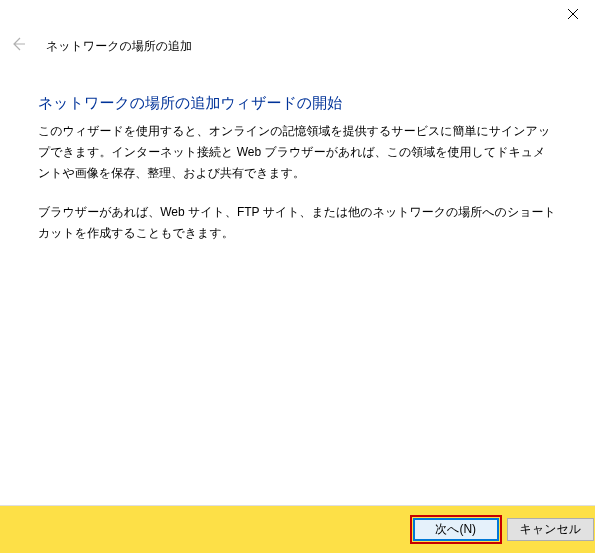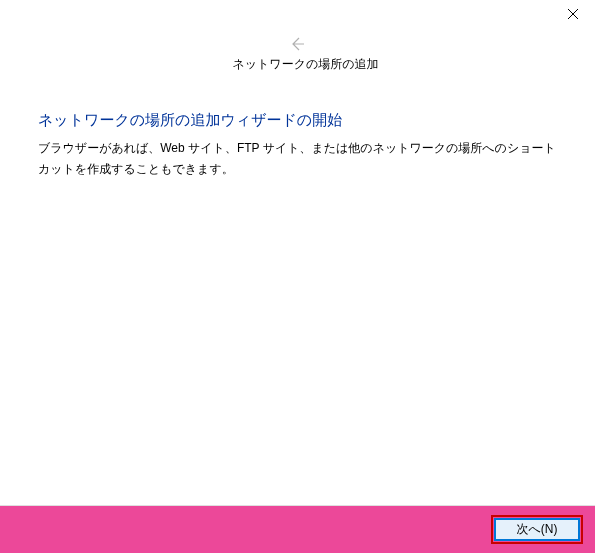--- a/index.html
+++ b/index.html
@@ -29,22 +29,21 @@
       justify-content: center;
       cursor: pointer;
     }
     .close-btn svg {
       width: 10px;
       height: 10px;
     }
     .header {
       display: flex;
       align-items: center;
-      padding: 4px 0 8px 16px;
-      flex-direction: column;
+      padding: 4px 0 8px 8px;
     }
     .back-arrow {
       width: 20px;
       height: 20px;
       display: flex;
       align-items: center;
       justify-content: center;
       margin-right: 18px;
       color: #b0b0b0;
     }
@@ -70,26 +69,26 @@
       color: #000000;
       line-height: 1.75;
       margin-bottom: 18px;
     }
     .footer {
       position: absolute;
       bottom: 0;
       left: 0;
       right: 0;
       height: 48px;
-      background: #ec4899;
+      background: #fde047;
       border-top: 1px solid #dfdfdf;
       display: flex;
       align-items: center;
       justify-content: flex-end;
-      padding-right: 15px;
+      padding-right: 1px;
       gap: 8px;
     }
     .btn {
       min-width: 86px;
       height: 23px;
       font-size: 12px;
       font-family: inherit;
       background: #e1e1e1;
       border: 1px solid #adadad;
       cursor: pointer;
@@ -122,18 +121,20 @@
       <svg viewBox="0 0 16 16">
           <path d="M10,2 L4,8 L10,14 M4,8 L15,8" stroke="#b0b0b0" stroke-width="1.2" fill="none"></path>
         </svg>
     </span>
   </div>
   <div class="window-title">ネットワークの場所の追加</div>
 </div>
 
 <div class="content">
   <h1 class="wizard-heading">ネットワークの場所の追加ウィザードの開始</h1>
+  <p class="wizard-text">このウィザードを使用すると、オンラインの記憶領域を提供するサービスに簡単にサインアップできます。インターネット接続と Web ブラウザーがあれば、この領域を使用してドキュメントや画像を保存、整理、および共有できます。</p>
   <p class="wizard-text">ブラウザーがあれば、Web サイト、FTP サイト、または他のネットワークの場所へのショートカットを作成することもできます。</p>
 </div>
 
 <div class="footer">
   <button class="btn btn-highlight">次へ(N)</button>
+  <button class="btn">キャンセル</button>
 </div>
 
 </body></html>

